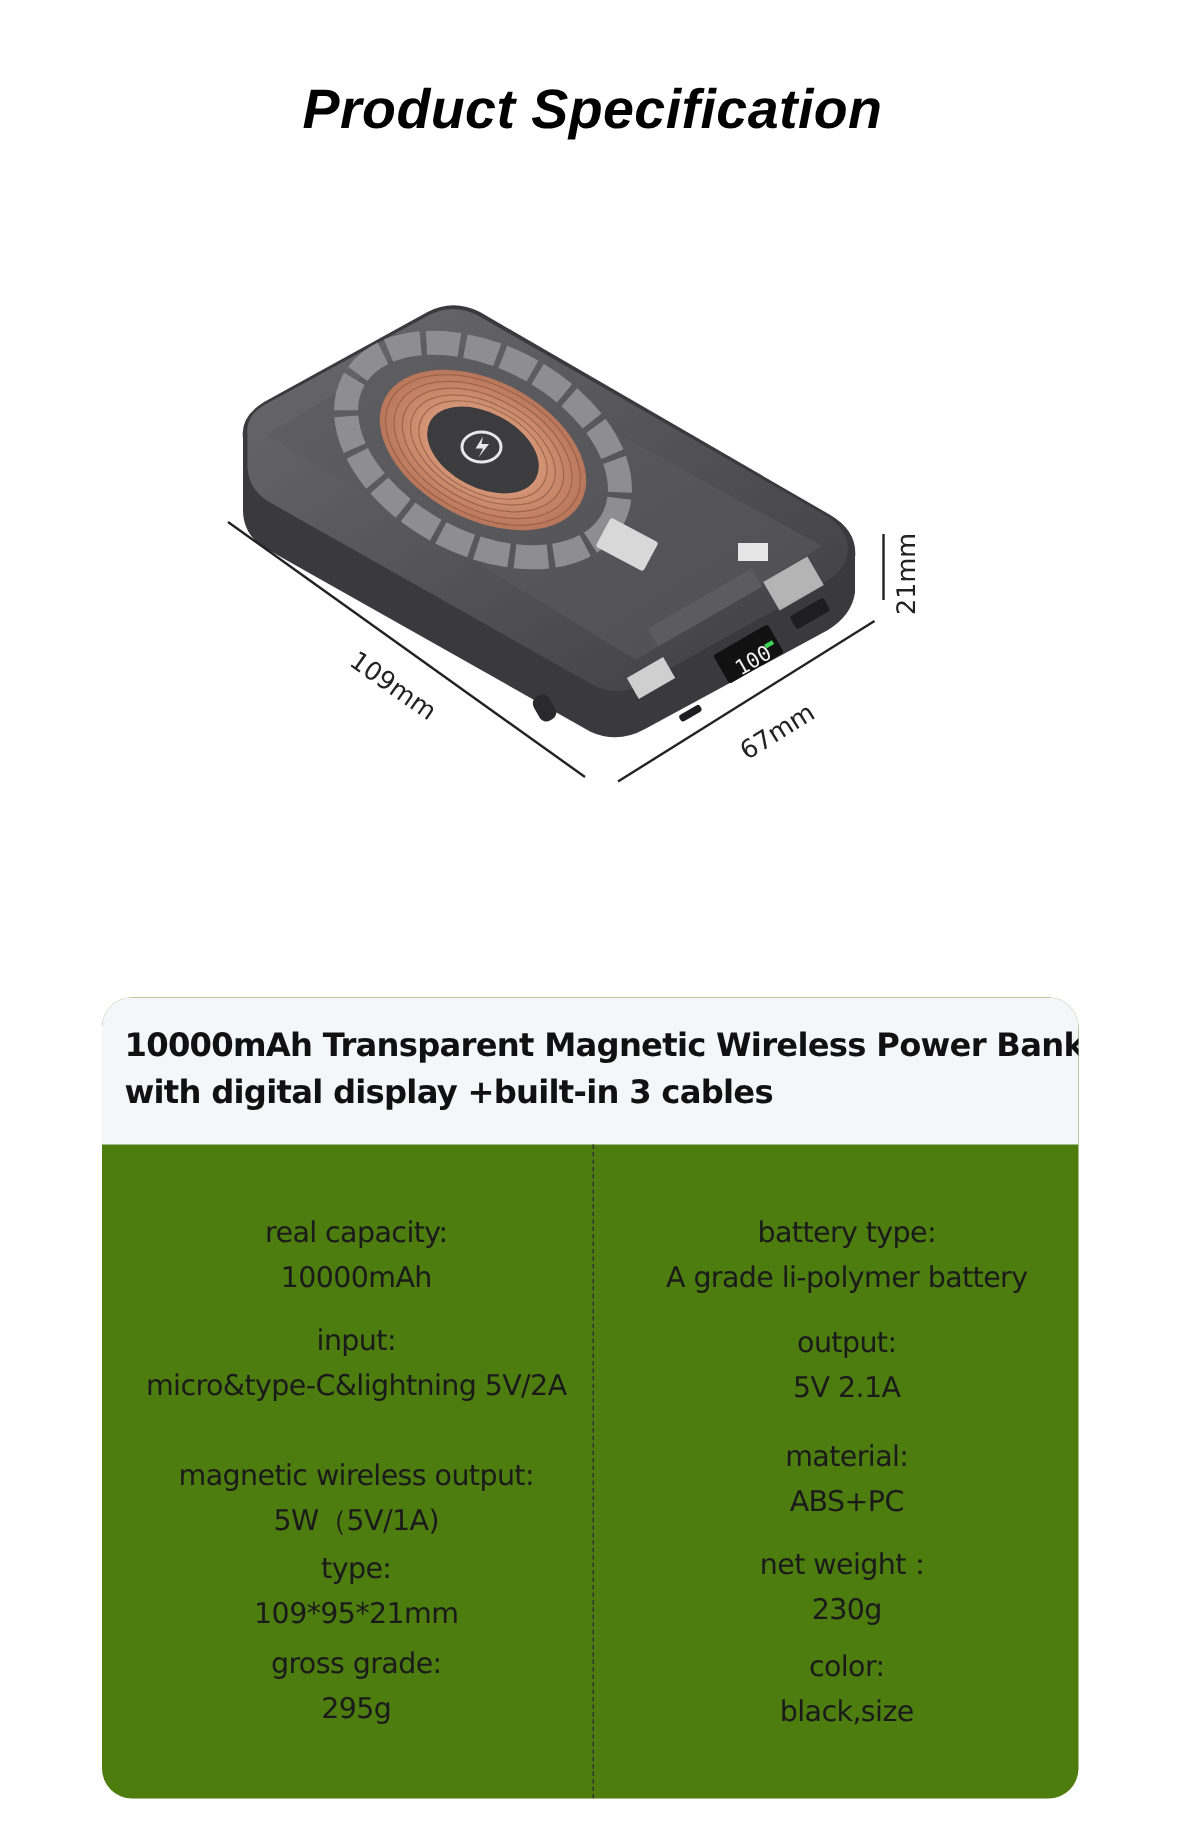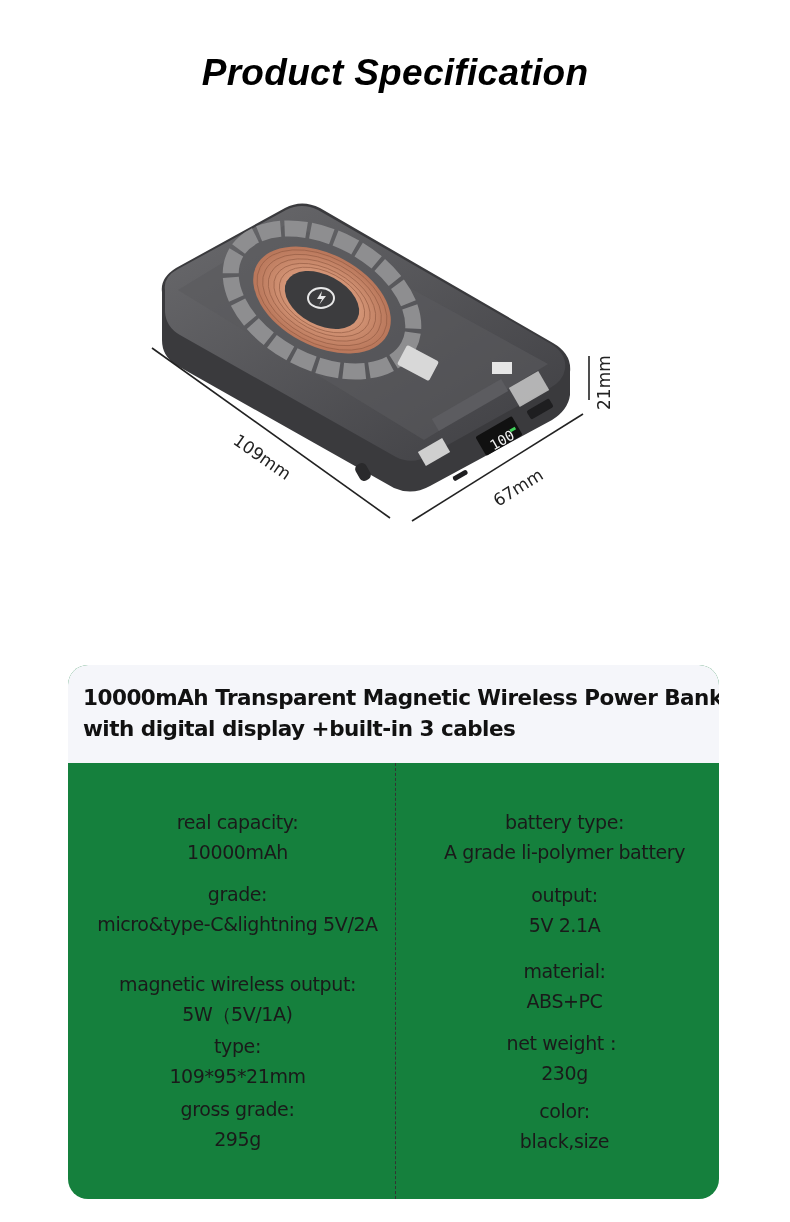--- a/index.html
+++ b/index.html
@@ -4,21 +4,21 @@
 <style>
   html, body { margin: 0; padding: 0; background: #ffffff; }
   body { width: 790px; height: 1222px; position: relative; overflow: hidden;
          font-family: "Liberation Sans", sans-serif; color: #111; }
   .title { position: absolute; left: 0; top: 52px; width: 790px; text-align: center;
            font-family: "Liberation Sans", sans-serif; font-weight: bold; font-style: italic;
            font-size: 37px; letter-spacing: 0.3px; color: #000; margin: 0; }
   .product { position: absolute; left: 0; top: 180px; width: 790px; height: 380px; }
   .dim-label { font-family: "DejaVu Sans", sans-serif; font-size: 17px; fill: #222; }
   .card { position: absolute; left: 68px; top: 665px; width: 651px; height: 534px;
-          border-radius: 20px; overflow: hidden; background: #15803d; }
+          border-radius: 20px; overflow: hidden; background: #4d7c0f; }
   .card-header { height: 98px; background: #f5f6fa; box-sizing: border-box;
                  padding: 17px 0 0 15px; }
   .card-header .h-line { font-family: "DejaVu Sans", sans-serif; font-weight: bold;
                  font-size: 21.5px; line-height: 31px; color: #111; letter-spacing: -0.5px;
                  white-space: nowrap; }
   .card-body { position: relative; height: 436px; }
   .divider { position: absolute; left: 327px; top: 0; height: 436px; width: 0;
              border-left: 1.5px dashed #333; }
   .col { position: absolute; top: 0; width: 327px; }
   .col.left { left: 0; }
@@ -102,21 +102,21 @@
   </div>
   <div class="card-body">
     <div class="divider"></div>
 
     <div class="col left">
       <div class="spec" style="top:44px">
         <span class="k">real capacity:</span>
         <span class="v">10000mAh</span>
       </div>
       <div class="spec" style="top:116px">
-        <span class="k">grade:</span>
+        <span class="k">input:</span>
         <span class="v">micro&amp;type-C&amp;lightning 5V/2A</span>
       </div>
       <div class="spec" style="top:206px">
         <span class="k">magnetic wireless output:</span>
         <span class="v">5W（5V/1A)</span>
       </div>
       <div class="spec" style="top:268px">
         <span class="k">type:</span>
         <span class="v">109*95*21mm</span>
       </div>

